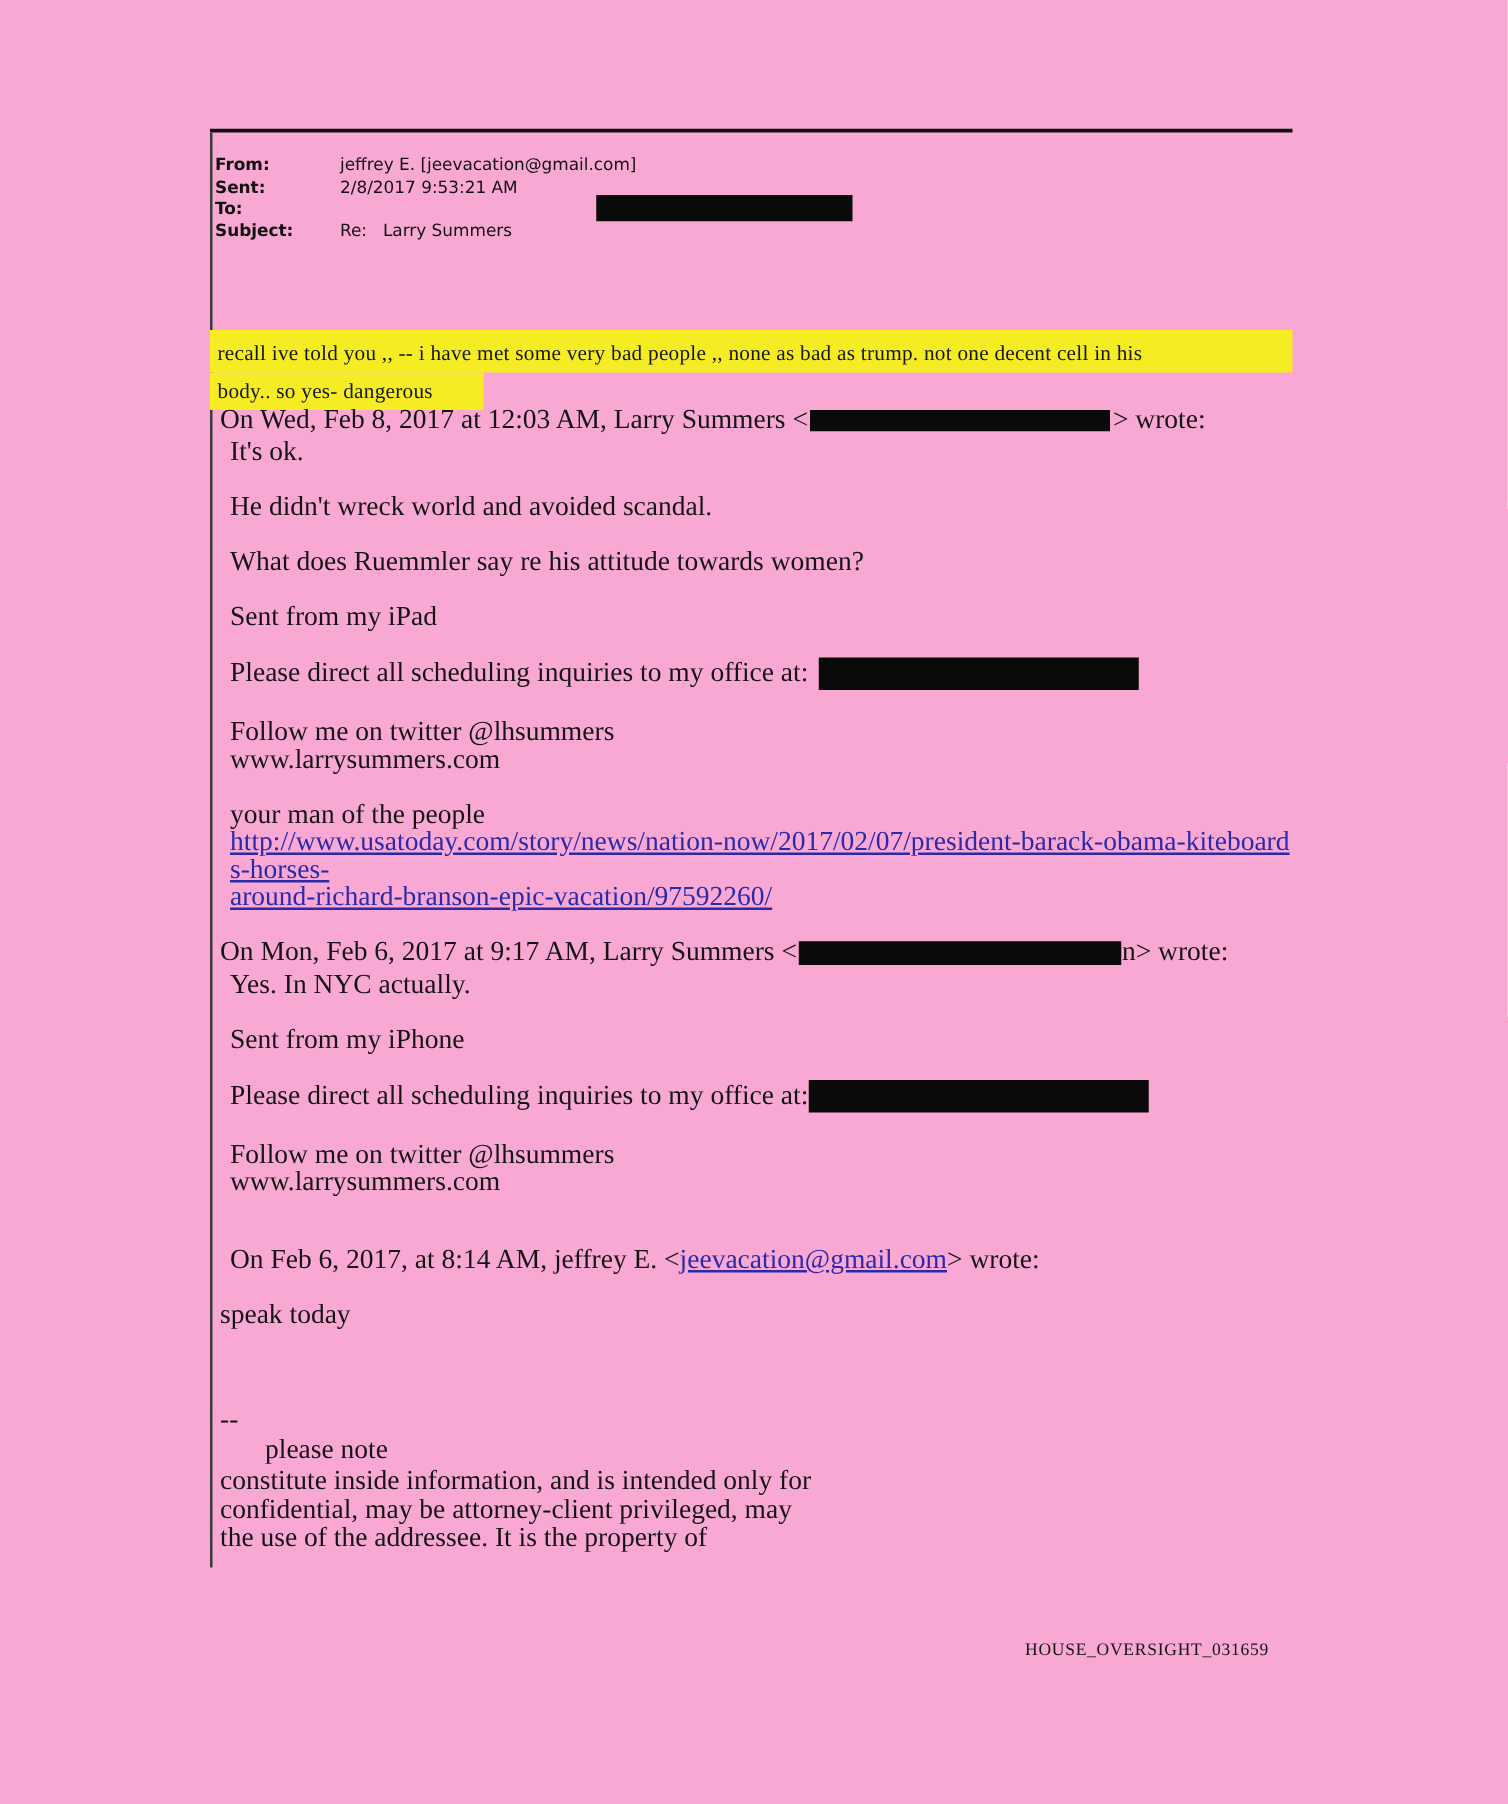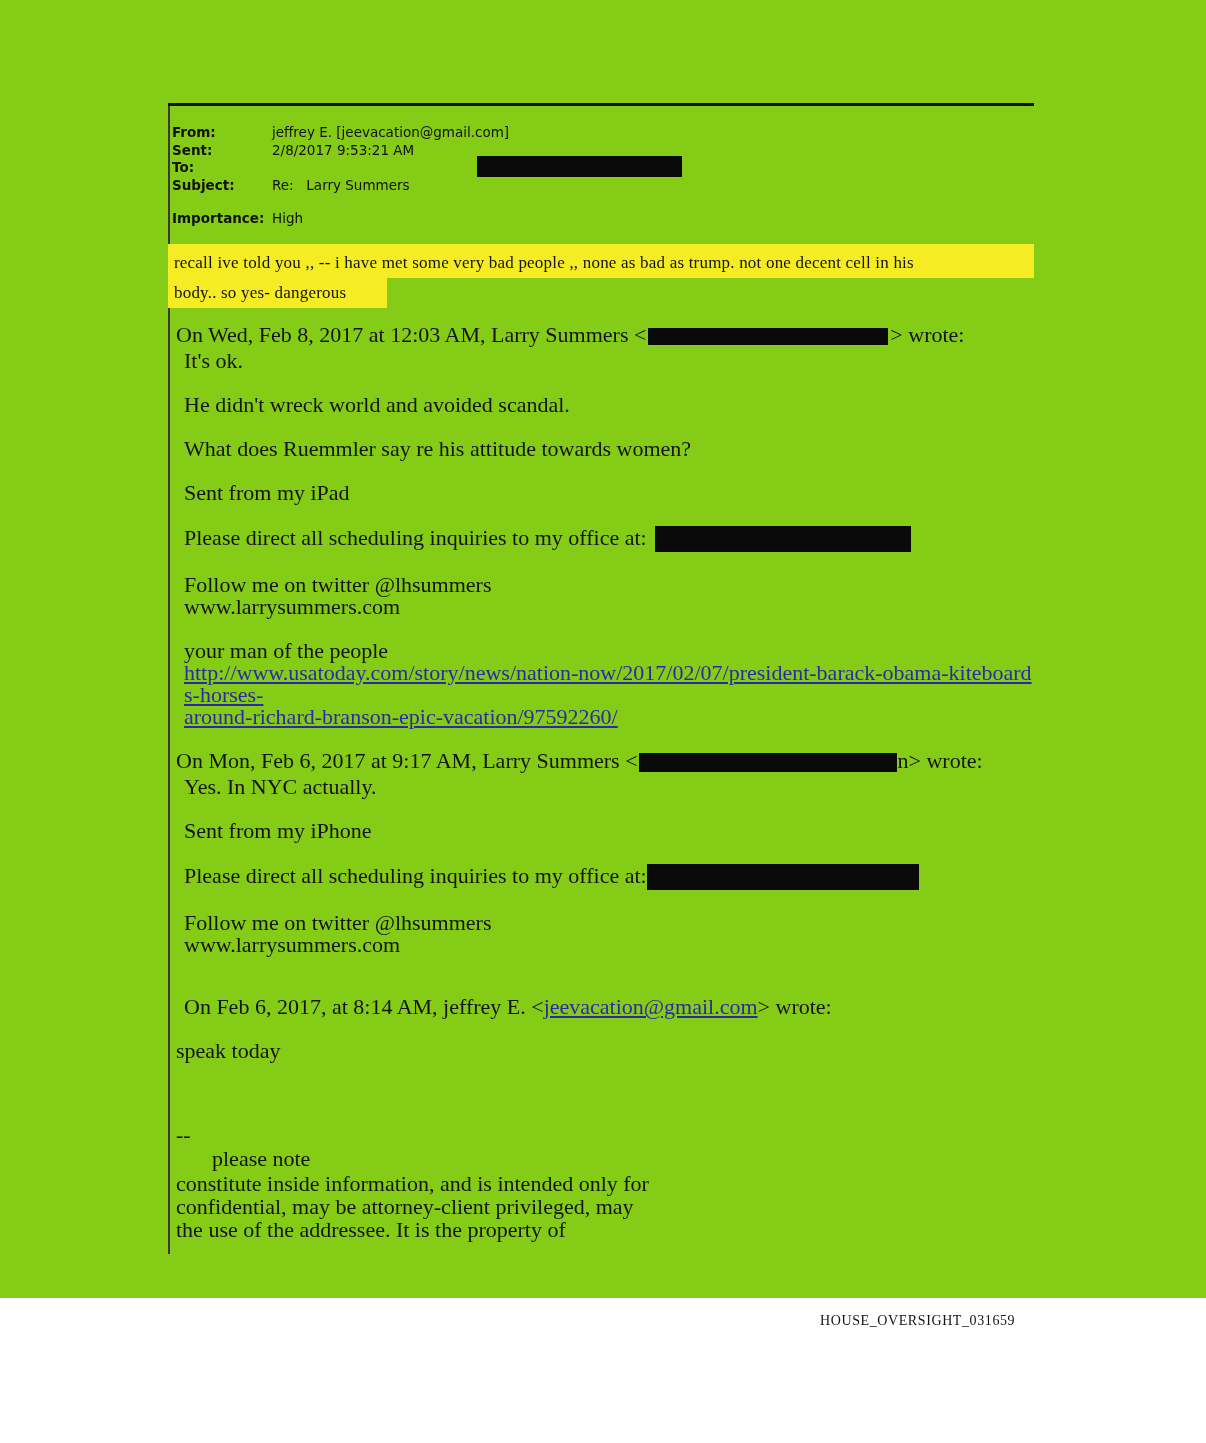--- a/index.html
+++ b/index.html
@@ -13,22 +13,22 @@
     position: relative;
     font-family: "Liberation Serif", serif;
     color: #101010;
     overflow: hidden;
   }
 
   .page {
     position: absolute;
     left: 0; top: 0;
     width: 1206px;
-    height: 1298px;
-    background: #84cc16;
+    height: 1443px;
+    background: #f9a8d4;
   }
 
   
   .top-rule {
     position: absolute;
     left: 168px;
     top: 103px;
     width: 866px;
     height: 3px;
     background: #111;
@@ -87,21 +87,21 @@
     left: 205px;
     top: -3px;
     width: 205px;
     height: 21px;
   }
 
   
   .highlight-block {
     position: absolute;
     left: 168px;
-    top: 244px;
+    top: 264px;
     width: 866px;
     height: 64px;
   }
   .hl-bg1 {
     position: absolute;
     left: 0; top: 0;
     width: 866px; height: 34px;
     background: #f5ec23;
   }
   .hl-bg2 {
@@ -223,24 +223,20 @@
       <div class="hdr-label">To:</div>
       <div class="hdr-value">
         <span>Larry Summers</span>
         <span class="redaction" id="redact-to"></span>
       </div>
     </div>
     <div class="hdr-row">
       <div class="hdr-label">Subject:</div>
       <div class="hdr-value">Re:</div>
     </div>
-    <div class="hdr-row importance">
-      <div class="hdr-label">Importance:</div>
-      <div class="hdr-value">High</div>
-    </div>
   </div>
 
   <div class="highlight-block">
     <div class="hl-bg1"></div>
     <div class="hl-bg2"></div>
     <div class="hl-text">
       <span>recall ive told you  ,,  --  i have met some very  bad people  ,,  none as bad as trump.   not one decent cell in his</span><br>
       <span>body.. so yes- dangerous</span>
     </div>
   </div>

